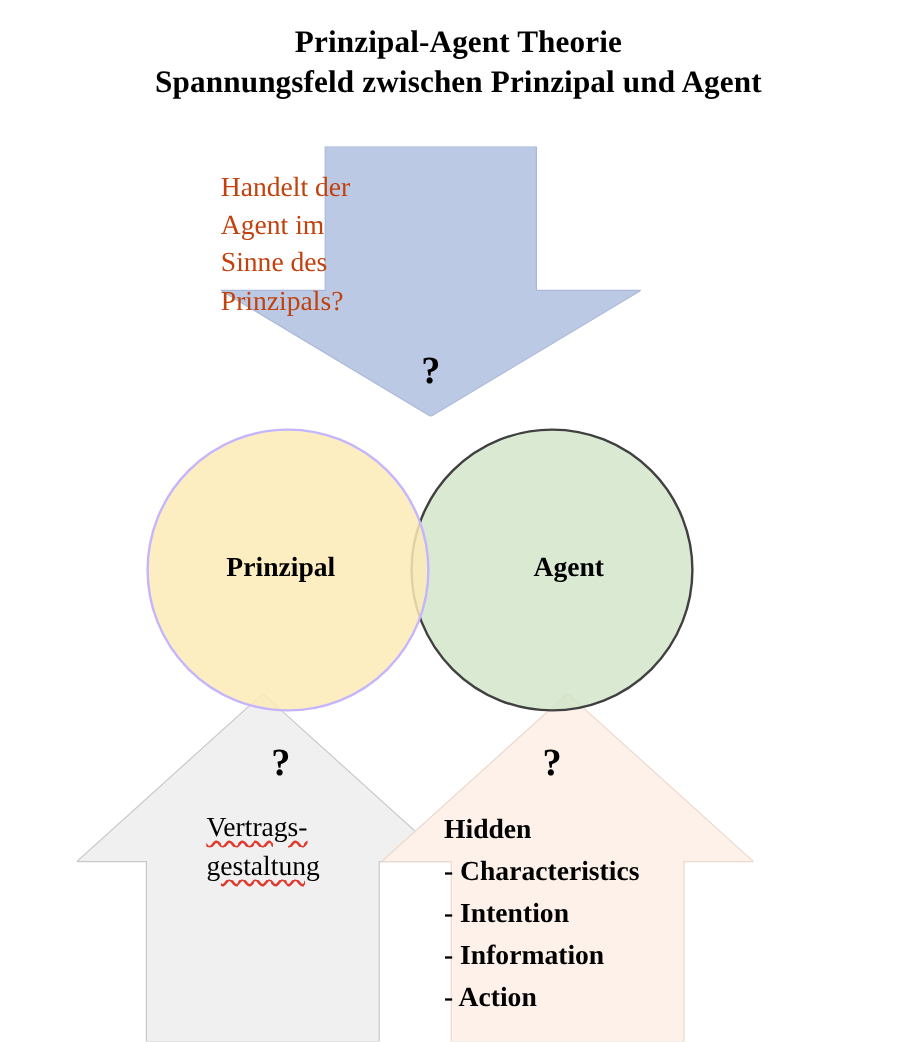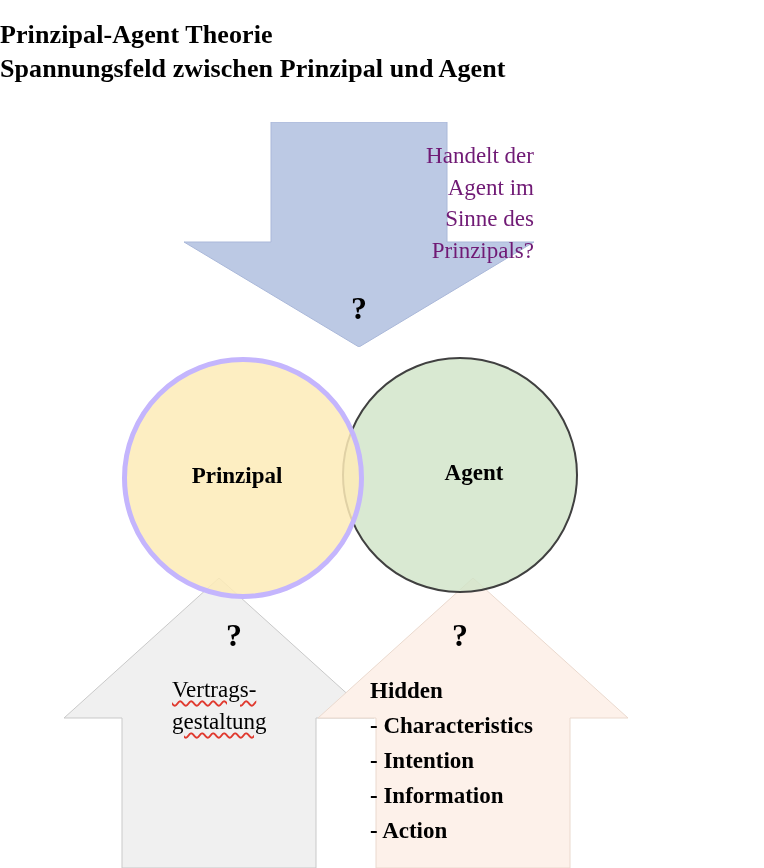--- a/index.html
+++ b/index.html
@@ -21,21 +21,21 @@
     width: 764px;
     height: 868px;
   }
 
   
   .title-block {
     position: absolute;
     top: 18px;
     left: 0;
     width: 764px;
-    text-align: left;
+    text-align: center;
   }
   .title-line {
     font-size: 26px;
     font-weight: bold;
     line-height: 1.32;
     letter-spacing: 0.1px;
   }
 
   
   .down-arrow {
@@ -46,24 +46,24 @@
     height: 225px;
   }
   .down-arrow svg {
     display: block;
   }
   .down-arrow-text {
     position: absolute;
     left: 0;
     top: 18px;
     width: 350px;
-    text-align: right;
+    text-align: left;
     font-size: 23px;
     line-height: 1.38;
-    color: #701a75;
+    color: #c2410c;
     pointer-events: none;
   }
   .qmark-in-arrow {
     position: absolute;
     left: 0;
     top: 168px;
     width: 350px;
     text-align: center;
     font-size: 32px;
     font-weight: bold;
@@ -79,21 +79,21 @@
     justify-content: center;
     font-size: 23px;
     font-weight: bold;
   }
   .circle-principal {
     left: 122px;
     top: 357px;
     width: 232px;
     height: 232px;
     background: rgba(253, 235, 183, 0.85);
-    border: 5px solid #c4b5fd;
+    border: 2px solid #c4b5fd;
     z-index: 3;
   }
   .circle-agent {
     left: 342px;
     top: 357px;
     width: 232px;
     height: 232px;
     background: rgba(208, 227, 199, 0.8);
     border: 2px solid #404040;
     z-index: 2;

